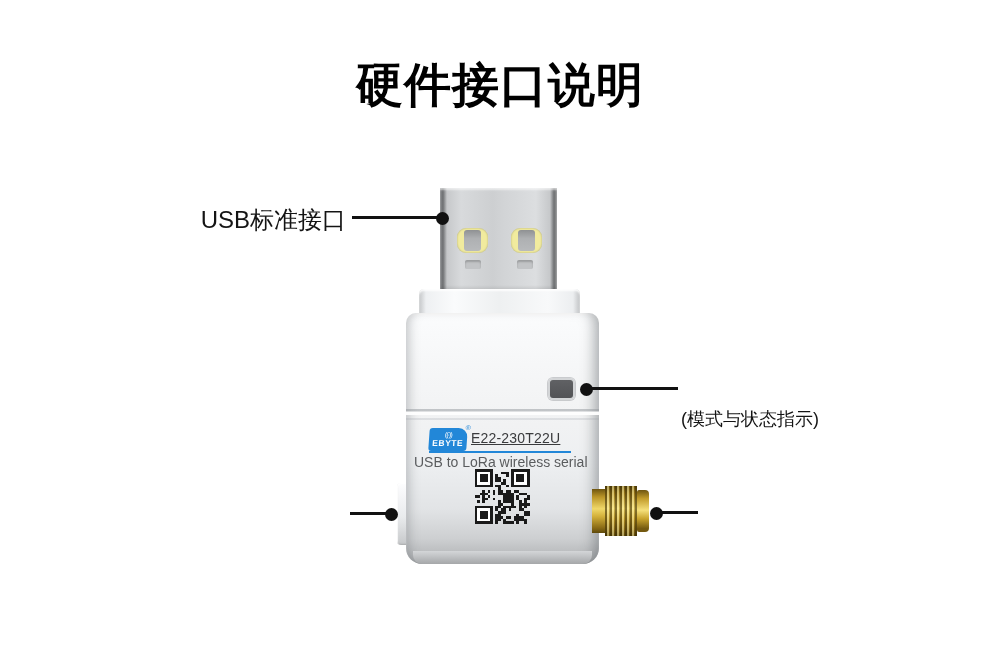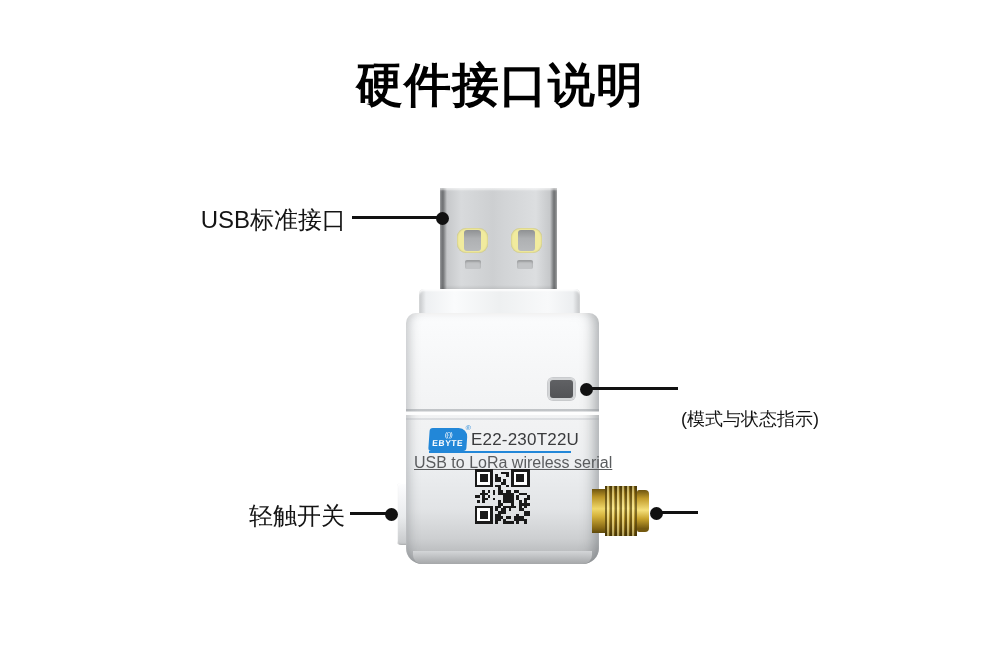--- a/index.html
+++ b/index.html
@@ -54,24 +54,24 @@
     box-sizing:border-box;border:2px solid #d3d5d7;
     background:linear-gradient(180deg,#606164,#525356);
     box-shadow:0 0 0 1px rgba(120,124,128,.35);}
 
   
   .logo{position:absolute;left:429px;top:428px;width:38px;height:23px;background:#2287d8;
     border-radius:3px 9px 3px 3px;color:#fff;text-align:center;transform:skewX(-4deg);}
   .logo .ant{font-size:7px;line-height:9px;letter-spacing:-1px;margin-top:2px;}
   .logo .nm{font-size:8.5px;font-weight:bold;line-height:9px;letter-spacing:.5px;}
   .logo .reg{position:absolute;right:-3px;top:-4px;font-size:7px;color:#2287d8;}
-  .model{position:absolute;left:471px;top:430px;font-size:17px;color:#3a3b3d;letter-spacing:.2px;white-space:nowrap;}
+  .model{position:absolute;left:471px;top:430px;font-size:14px;color:#3a3b3d;letter-spacing:.2px;white-space:nowrap;text-decoration:underline;}
   .underline{position:absolute;left:429px;top:451px;width:142px;height:2px;background:#2287d8;}
   .subtitle{position:absolute;left:414px;top:454px;width:172px;text-align:center;
-    font-size:16px;color:#5a5c5e;white-space:nowrap;text-decoration:underline;}
+    font-size:14px;color:#5a5c5e;white-space:nowrap;}
   .qr{position:absolute;left:473px;top:469px;width:58px;height:55px;}
   .qr svg{width:100%;height:100%;shape-rendering:crispEdges;}
 
   
   .sma-base{position:absolute;left:592px;top:489px;width:13px;height:44px;
     background:linear-gradient(180deg,#6e5510,#b99427 18%,#f0d869 45%,#d4b13a 62%,#8a6b15 88%,#5f4a0c);}
   .sma-thread{position:absolute;left:605px;top:486px;width:32px;height:50px;
     background:repeating-linear-gradient(90deg,rgba(60,45,5,.6) 0 2px,rgba(255,242,170,.55) 2px 4px,rgba(120,90,15,.35) 4px 5px),
       linear-gradient(180deg,#5f4a0c,#a8841e 15%,#f3dc6e 45%,#caa52e 65%,#7a5e11 90%,#4f3d08);}
   .sma-tip{position:absolute;left:637px;top:490px;width:12px;height:42px;border-radius:2px 4px 4px 2px;
@@ -264,20 +264,19 @@
   <div class="sma-tip"></div>
 
   <div class="co-label r" style="right:654px;top:204px;">USB标准接口</div>
   <div class="co-line" style="left:352px;top:216px;width:86px;"></div>
   <div class="co-dot" style="left:436px;top:212px;"></div>
 
   <div class="co-dot" style="left:580px;top:383px;"></div>
   <div class="co-line" style="left:592px;top:387px;width:86px;"></div>
   <div class="co-sub" style="left:681px;top:407px;">(模式与状态指示)</div>
 
-  <div class="co-label r" style="right:655px;top:500px;">轻触开关</div>
   <div class="co-line" style="left:350px;top:512px;width:38px;"></div>
   <div class="co-dot" style="left:385px;top:508px;"></div>
 
   <div class="co-dot" style="left:650px;top:507px;"></div>
   <div class="co-line" style="left:662px;top:511px;width:36px;"></div>
 
 </div>
 
 </body></html>

